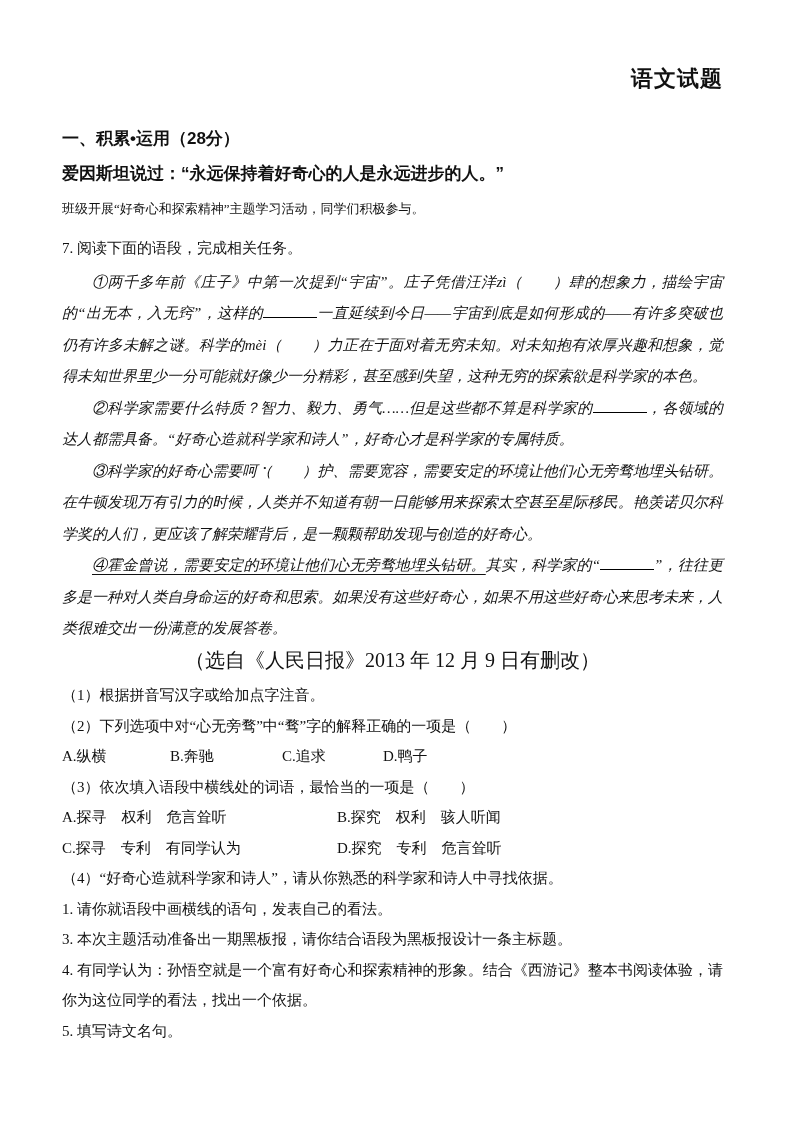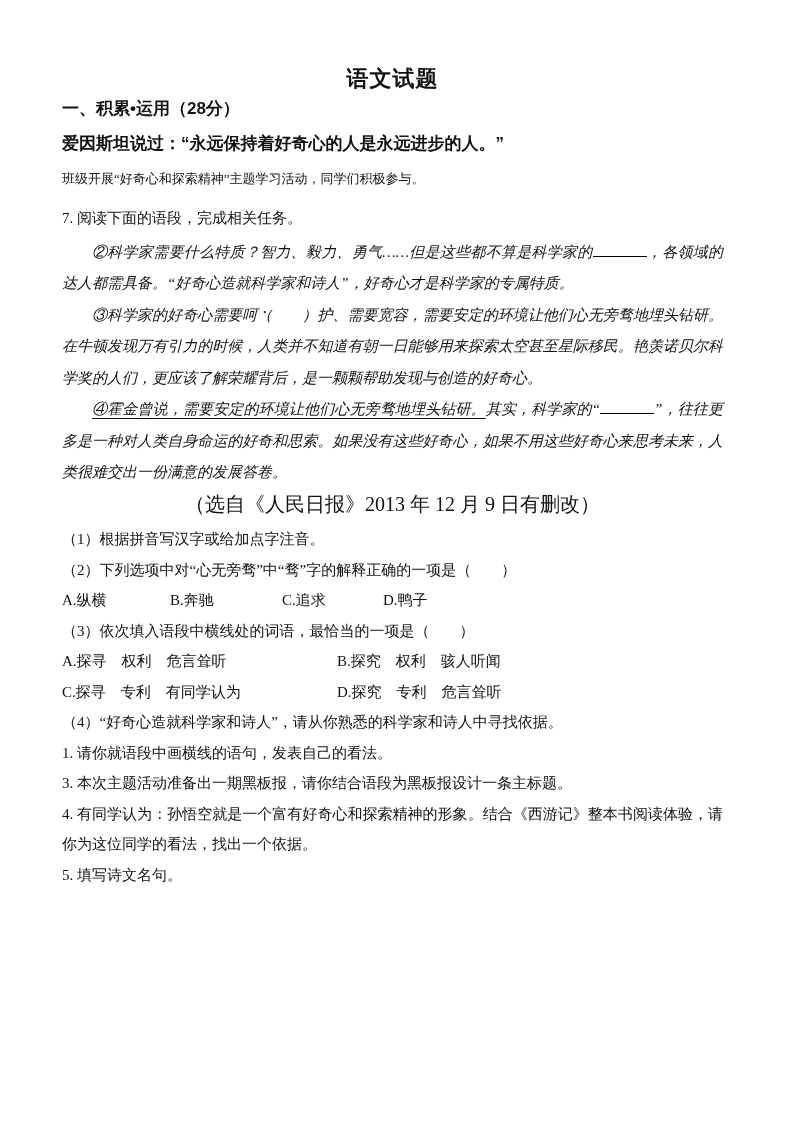--- a/index.html
+++ b/index.html
@@ -8,29 +8,29 @@
     width:793px; height:1122px;
     margin:0 auto;
     background:#ffffff;
     box-sizing:border-box;
     padding:64px 70px 0 62px;
     font-family:"Liberation Serif", serif;
     color:#111;
     overflow:hidden;
   }
   .doc-title {
-    text-align:center;
+    text-align:right;
     font-family:"Liberation Sans", sans-serif;
     font-weight:700;
     font-size:22px;
     line-height:30px;
     letter-spacing:1px;
   }
   .section-heading {
-    margin-top:3px;
+    margin-top:33px;
     font-family:"Liberation Sans", sans-serif;
     font-weight:700;
     font-size:17px;
     line-height:24px;
   }
   .bold-quote {
     margin-top:11px;
     font-family:"Liberation Sans", sans-serif;
     font-weight:700;
     font-size:17px;
@@ -92,20 +92,21 @@
 
   <div class="section-heading">一、积累•运用（28分）</div>
 
   <div class="bold-quote">爱因斯坦说过：“永远保持着好奇心的人是永远进步的人。”</div>
 
   <div class="intro-line">班级开展“好奇心和探索精神”主题学习活动，同学们积极参与。</div>
 
   <p class="q-item item1">7. 阅读下面的语段，完成相关任务。</p>
 
   <div class="passage">
+      <p><span>①两千多年前《庄子》中第一次提到“宇宙”。庄子凭借汪洋zì（　　）肆的想象力，描绘宇宙的“出无本，入无窍”，这样的</span><span class="blank"></span><span>一直延续到今日——宇宙到底是如何形成的——有许多突破也仍有许多未解之谜。科学的mèi（　　）力正在于面对着无穷未知。对未知抱有浓厚兴趣和想象，觉得未知世界里少一分可能就好像少一分精彩，甚至感到失望，这种无穷的探索欲是科学家的本色。</span></p>
       <p><span>②科学家需要什么特质？智力、毅力、勇气……但是这些都不算是科学家的</span><span class="blank"></span><span>，各领域的达人都需具备。“好奇心造就科学家和诗人”，好奇心才是科学家的专属特质。</span></p>
       <p><span>③科学家的好奇心需要</span><span class="em-dot">呵</span><span>（　　）护、需要宽容，需要安定的环境让他们心无旁骛地埋头钻研。在牛顿发现万有引力的时候，人类并不知道有朝一日能够用来探索太空甚至星际移民。艳羡诺贝尔科学奖的人们，更应该了解荣耀背后，是一颗颗帮助发现与创造的好奇心。</span></p>
       <p><span class="uline">④霍金曾说，需要安定的环境让他们心无旁骛地埋头钻研。</span><span>其实，科学家的“</span><span class="blank"></span><span>”，往往更多是一种对人类自身命运的好奇和思索。如果没有这些好奇心，如果不用这些好奇心来思考未来，人类很难交出一份满意的发展答卷。</span></p>
     </div>
 
   <div class="source-line">（选自《人民日报》2013 年 12 月 9 日有删改）</div>
 
   <div class="questions">
     <p class="q-item">（1）根据拼音写汉字或给加点字注音。</p>
     <p class="q-item">（2）下列选项中对“心无旁骛”中“骛”字的解释正确的一项是（　　）</p>

